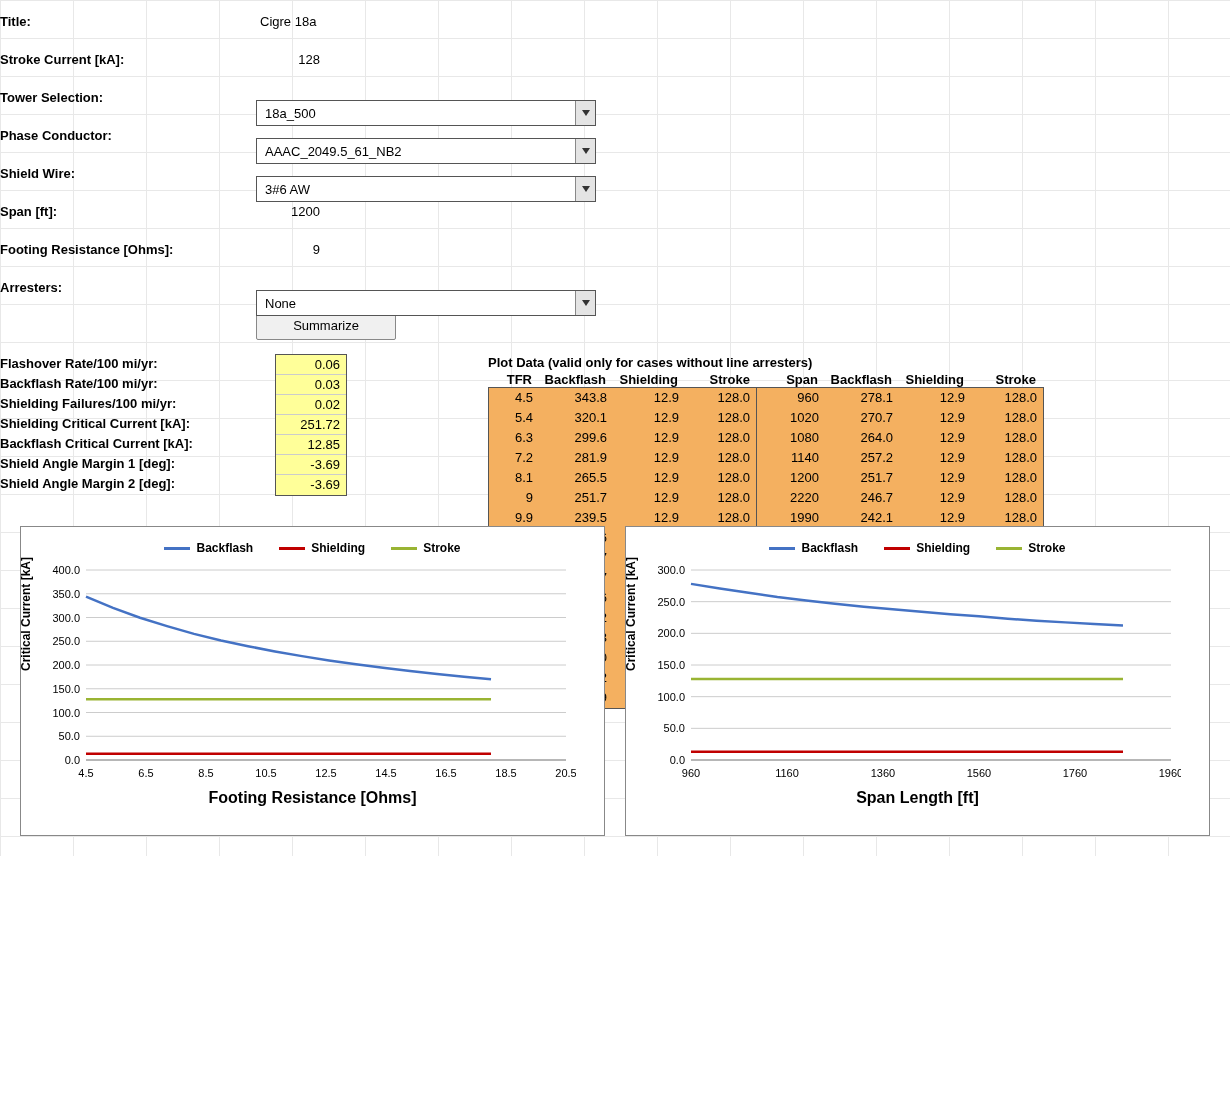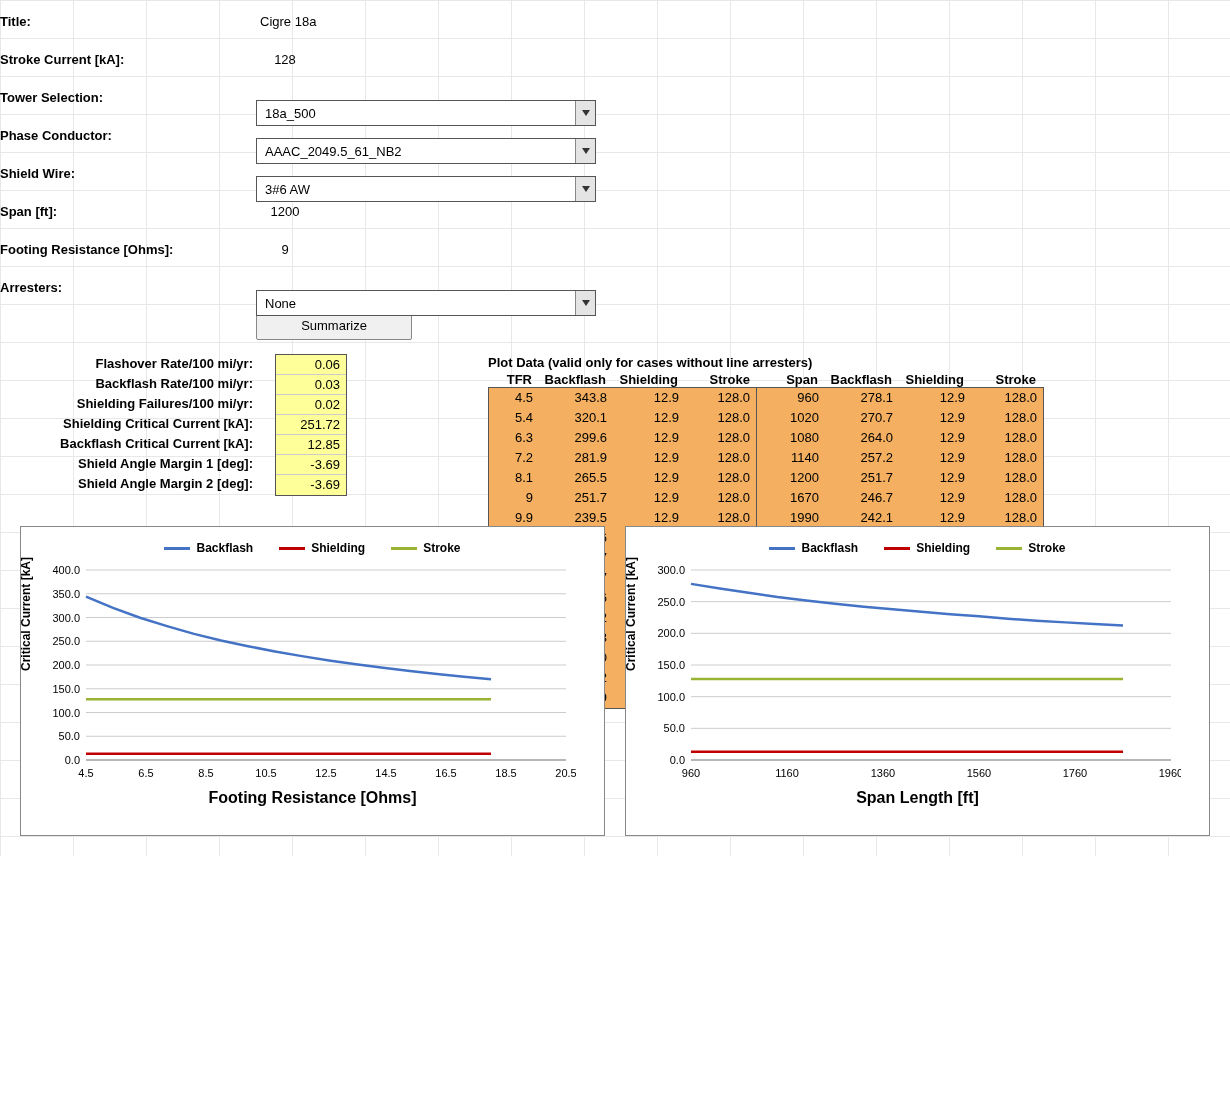--- a/index.html
+++ b/index.html
@@ -29,21 +29,21 @@
     height: 38px;
   }
   .form-label {
     width: 250px;
     text-align: left;
     font-weight: bold;
     padding-right: 8px;
   }
   .form-val {
     width: 80px;
-    text-align: center;
+    text-align: right;
     padding-right: 10px;
   }
   .combo {
     position: relative;
     width: 340px;
     height: 26px;
     border: 1px solid #555;
     background: #fff;
     display: flex;
     align-items: center;
@@ -59,42 +59,42 @@
     height: 24px;
     background: #e4e4e4;
     border-left: 1px solid #888;
     display: flex;
     align-items: center;
     justify-content: center;
     cursor: pointer;
   }
   .combo-btn svg { width: 8px; height: 6px; }
   .btn {
-    width: 156px;
+    width: 140px;
     height: 30px;
     background: #f0f0f0;
     border: 1px solid #888;
     border-radius: 2px;
     cursor: pointer;
     font-size: 13px;
     margin-left: 6px;
   }
   .results {
     display: flex;
     margin-top: 10px;
   }
   .res-labels {
     width: 275px;
   }
   .res-labels div {
     height: 20px;
     line-height: 20px;
-    text-align: right;
-    font-weight: bold;
-    padding-right: 22px;
+    text-align: left;
+    font-weight: bold;
+    padding-right: 2px;
   }
   .res-vals {
     width: 72px;
     border: 1px solid #555;
     background: #ffff99;
   }
   .res-vals div {
     height: 20px;
     line-height: 20px;
     text-align: right;
@@ -343,21 +343,21 @@
           <div class="c-span">1200</div>
           <div class="c-bf2">251.7</div>
           <div class="c-sh2">12.9</div>
           <div class="c-st2">128.0</div>
         </div>
         <div class="prow">
           <div class="c-tfr">9</div>
           <div class="c-bf">251.7</div>
           <div class="c-sh">12.9</div>
           <div class="c-st">128.0</div>
-          <div class="c-span">1670</div>
+          <div class="c-span">2220</div>
           <div class="c-bf2">246.7</div>
           <div class="c-sh2">12.9</div>
           <div class="c-st2">128.0</div>
         </div>
         <div class="prow">
           <div class="c-tfr">9.9</div>
           <div class="c-bf">239.5</div>
           <div class="c-sh">12.9</div>
           <div class="c-st">128.0</div>
           <div class="c-span">1990</div>

